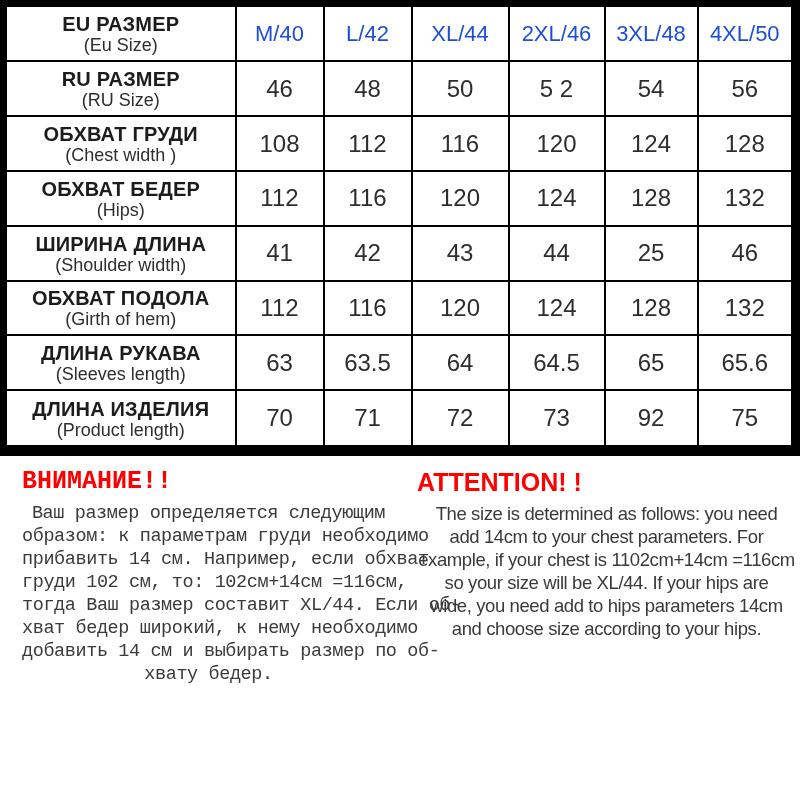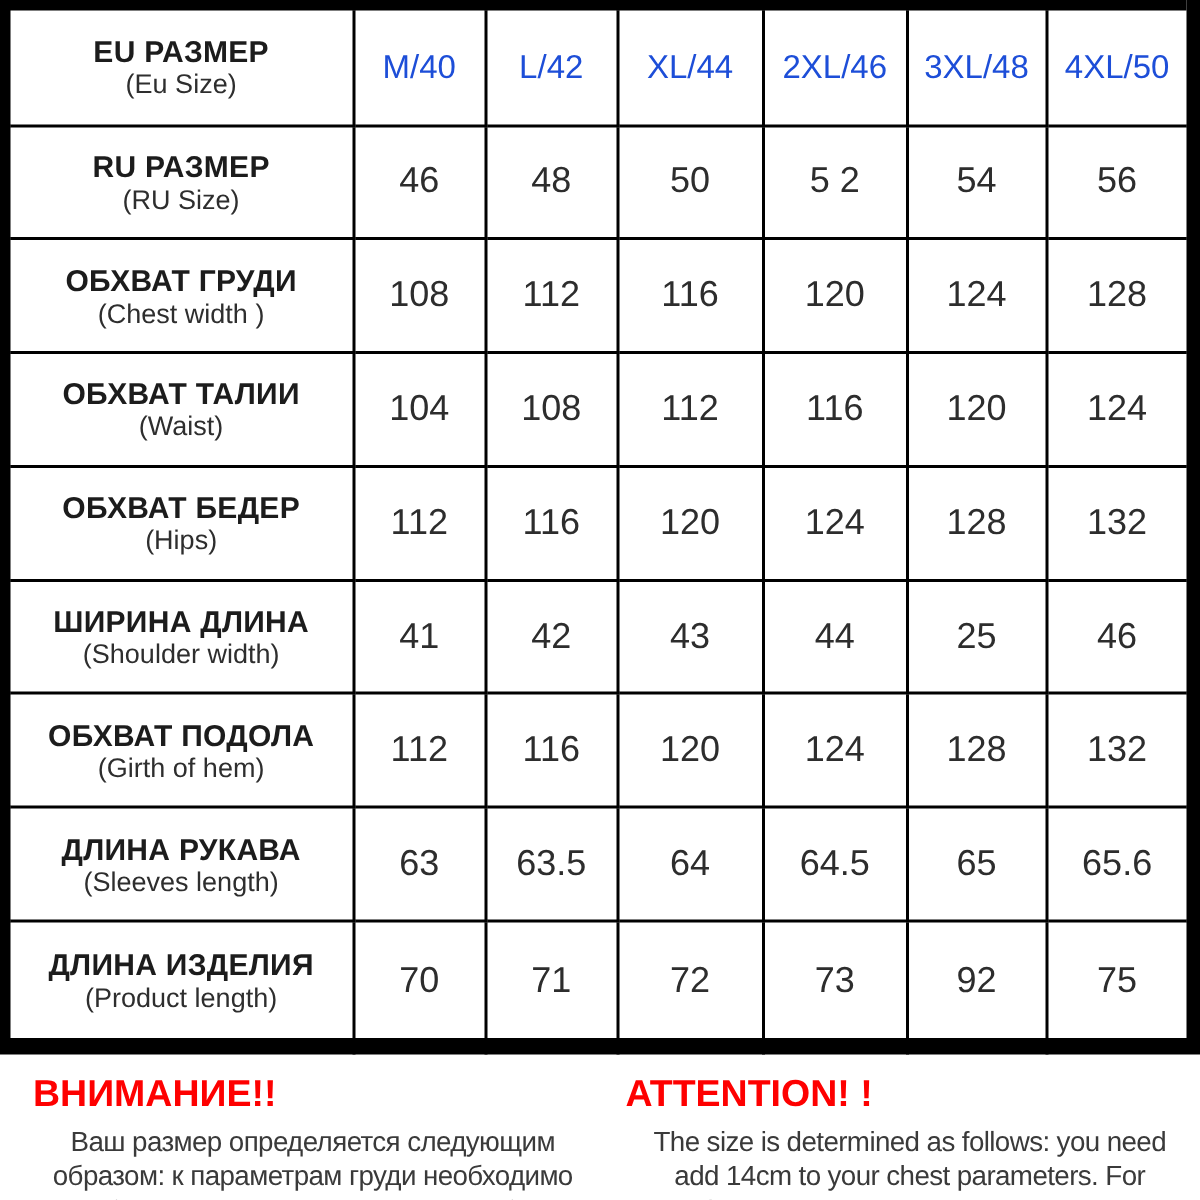--- a/index.html
+++ b/index.html
@@ -11,21 +11,21 @@
     overflow: hidden;
     font-family: "Liberation Sans", sans-serif;
   }
   .page {
     width: 800px;
     height: 800px;
     background: #ffffff;
   }
   table.size-table {
     width: 800px;
-    height: 703px;
+    height: 456px;
     border-collapse: collapse;
     table-layout: fixed;
     border-style: solid;
     border-color: #000000;
     border-width: 7px 9px 11px 7px;
     background: #ffffff;
   }
   table.size-table th,
   table.size-table td {
     border: 2px solid #000000;
@@ -58,21 +58,21 @@
   }
   .notes {
     display: flex;
     align-items: flex-start;
     box-sizing: border-box;
     padding: 12px 4px 0 22px;
   }
   .note {
     flex: none;
   }
-  .note-ru { width: 373px; }
+  .note-ru { width: 373px; font-family: Liberation Mono, monospace; }
   .note-en { margin-left: 22px; width: 379px; }
   .note-title {
     margin: 0 0 6px 0;
     font-size: 25px;
     font-weight: bold;
     color: #fe0000;
     line-height: 28px;
   }
   .note-body {
     margin: 0;
@@ -128,32 +128,20 @@
           <th>
             <div class="row-label">ОБХВАТ ГРУДИ</div>
             <div class="row-sublabel">(Chest width )</div>
           </th>
           <td>108</td>
           <td>112</td>
           <td>116</td>
           <td>120</td>
           <td>124</td>
           <td>128</td>
-        </tr>
-        <tr>
-          <th>
-            <div class="row-label">ОБХВАТ ТАЛИИ</div>
-            <div class="row-sublabel">(Waist)</div>
-          </th>
-          <td>104</td>
-          <td>108</td>
-          <td>112</td>
-          <td>116</td>
-          <td>120</td>
-          <td>124</td>
         </tr>
         <tr>
           <th>
             <div class="row-label">ОБХВАТ БЕДЕР</div>
             <div class="row-sublabel">(Hips)</div>
           </th>
           <td>112</td>
           <td>116</td>
           <td>120</td>
           <td>124</td>

